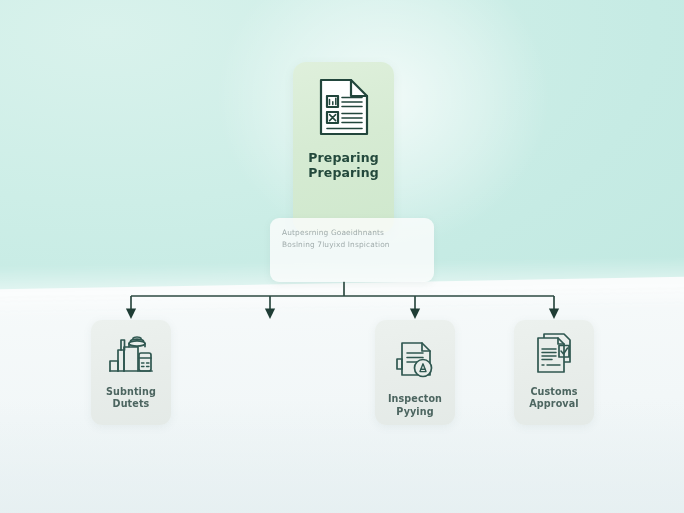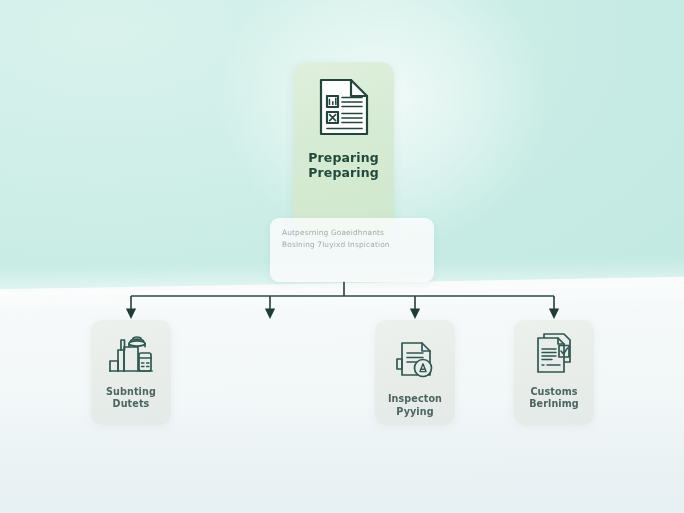--- a/index.html
+++ b/index.html
@@ -287,17 +287,17 @@
           <path d="M26 6 V12 H32"></path>
           <path d="M10 17 H24 M10 20.5 H24 M10 24 H24 M10 27.5 H20" stroke-width="1.5"></path>
           <path d="M10 33 H12 M15 33 H28" stroke-width="1.4"></path>
           <path d="M27 13.5 H37 V25 H27 Z"></path>
           <path d="M29 19 L31.5 22 L35.5 16" stroke-width="1.5"></path>
         </g>
       </svg>
     </div>
     <div class="leaf-label">
       <div>Customs</div>
-      <div>Berlnimg</div>
+      <div>Approval</div>
     </div>
   </div>
 
 </div>
 
 </body></html>

